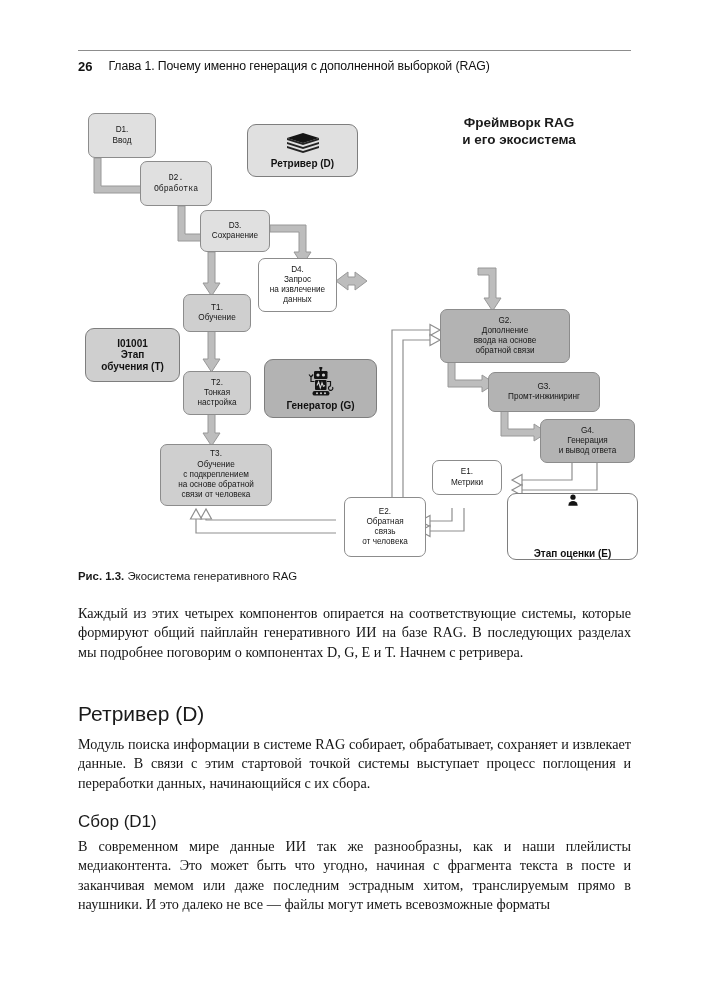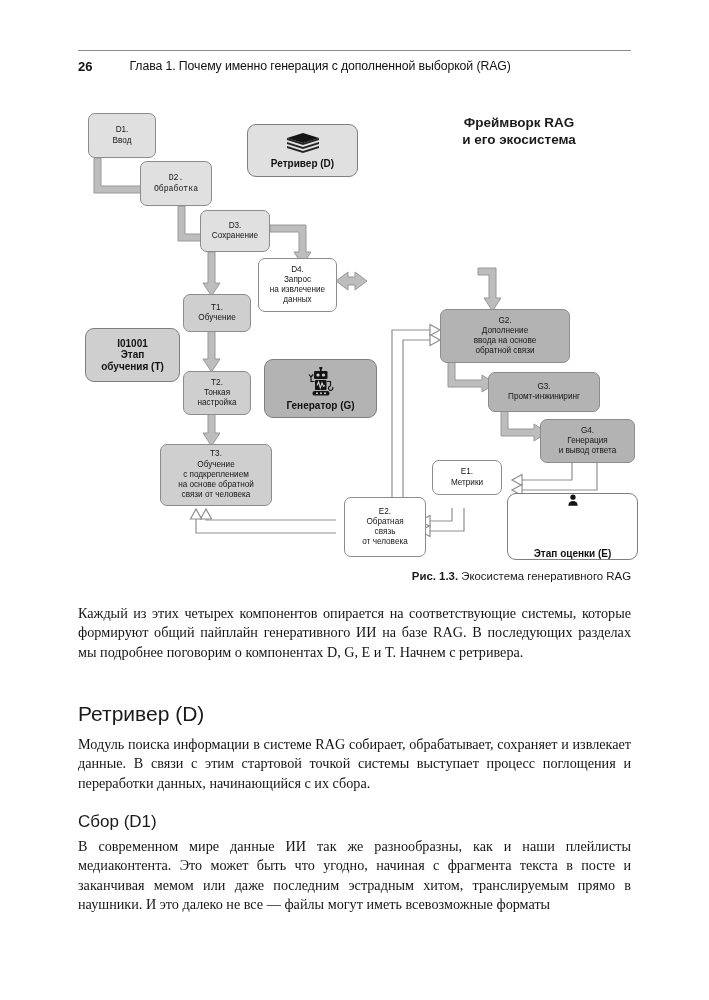--- a/index.html
+++ b/index.html
@@ -16,21 +16,21 @@
   .rule{
     position:absolute;left:78px;top:50px;width:553px;height:1px;
     background:#8d8d8d;
   }
   .head{
     position:absolute;left:78px;top:56px;width:560px;height:20px;
     display:flex;align-items:center;gap:16px;
     font-size:12.5px;color:#111;
   }
   .head .folio{font-weight:bold;font-size:13px;}
-  .head .chap{font-size:12.3px;letter-spacing:-0.1px;margin-left:21px;}
+  .head .chap{font-size:12.3px;letter-spacing:-0.1px;}
 
   
   #figure{position:absolute;left:0;top:0;width:709px;height:575px;}
   .fig-title{
     position:absolute;left:404px;top:114px;width:230px;
     font-weight:bold;font-size:13.5px;line-height:17px;color:#1a1a1a;
     text-align:center;
   }
 
   .node{
@@ -60,21 +60,21 @@
   .legend.badge{
     font-size:10px;line-height:11.5px;text-align:center;gap:0;
   }
 
   
   #arrows{position:absolute;left:0;top:0;width:709px;height:575px;}
 
   
   .caption{
     position:absolute;left:78px;top:570px;width:553px;
-    text-align:right;font-size:11.4px;color:#1a1a1a;
+    text-align:left;font-size:11.4px;color:#1a1a1a;
   }
   .caption b{font-weight:bold;}
 
   
   .body-col{position:absolute;left:78px;width:553px;}
   p.bt{
     margin:0;
     font-family:"Liberation Serif", serif;
     font-size:14.2px;line-height:19.4px;
     text-align:justify;

